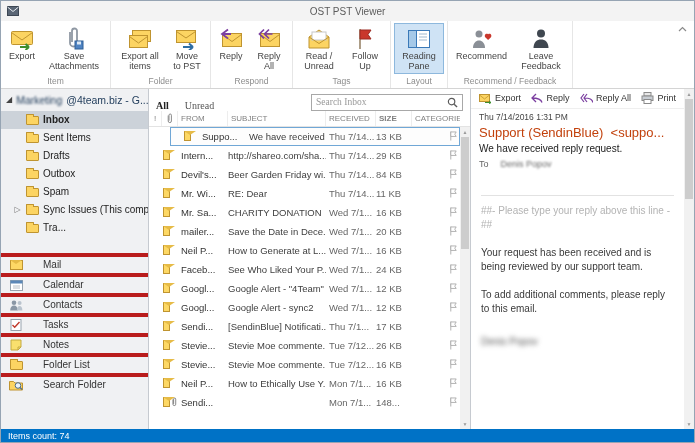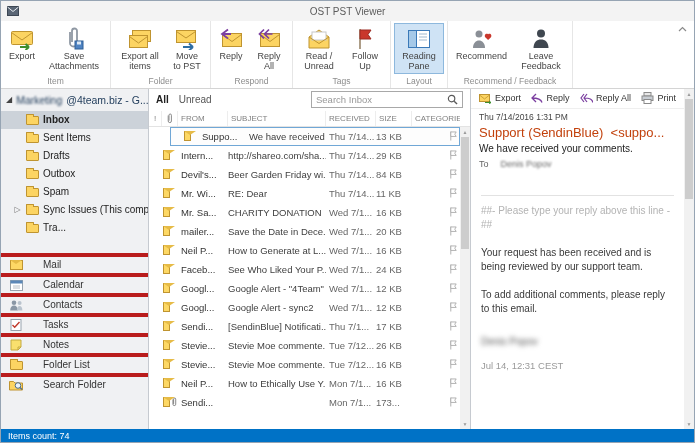--- a/index.html
+++ b/index.html
@@ -44,34 +44,34 @@
   .fold { width:13px; height:9px; flex:0 0 13px; background:#fcd462; border:1px solid #bf9430; border-radius:1px; position:relative; display:inline-block; margin-top:2px; }
   .fold::before { content:""; position:absolute; top:-3px; left:-1px; width:6px; height:2px; background:#fcd462; border:1px solid #bf9430; border-bottom:none; border-radius:1px 1px 0 0; }
   .tree-gap { flex:0 0 16px; }
   .nav-item { flex:0 0 20px; border-top:4px solid #b91c1c; display:flex; align-items:center; gap:20px; padding:0 8px; font-size:10px; color:#333; cursor:default; }
   .nav-ic { width:14px; flex:0 0 14px; display:flex; justify-content:center; line-height:0; }
   .env { width:13px; height:10px; background:#fdd865; border:1px solid #bf9430; position:relative; display:inline-block; }
   .env::before { content:""; position:absolute; top:-1px; left:-1px; width:0; height:0; border:5px solid transparent; border-left-width:6.5px; border-right-width:6.5px; border-top:4px solid #e6bb47; }
 
   
   .listcol { flex:0 0 322px; background:#fff; border-right:1px solid #c6cad0; display:flex; flex-direction:column; position:relative; overflow:hidden; }
-  .listhead { flex:0 0 22px; display:flex; align-items:center; padding:0 7px; gap:10px; }
+  .listhead { flex:0 0 22px; display:flex; align-items:flex-end; padding:0 7px; gap:16px;font-family:Liberation Serif, serif; }
   .f-tab { font-size:10px; color:#555; cursor:default; }
   .f-tab.sel { font-weight:bold; color:#222; }
   .searchbox { margin-left:auto; width:152px; height:17px; border:1px solid #a8a8a8; display:flex; align-items:center; padding:0 4px; background:#fff; }
   .searchbox input { border:none; outline:none; flex:1; font-size:9.5px; font-family:inherit; color:#444; min-width:0; }
   .searchbox input::placeholder { color:#999; }
   .cols { flex:0 0 16px; display:flex; border-bottom:1px solid #e3e3e3; font-size:8px; color:#808080; padding-right:10px; }
   .cols > span { display:flex; align-items:center; padding:0 3px; border-right:1px solid #ededed; overflow:hidden; white-space:nowrap; }
   .c1 { width:13px; flex:0 0 13px; justify-content:center; padding:0 !important; }
   .c2 { width:16px; flex:0 0 16px; justify-content:center; padding:0 !important; line-height:0; }
   .c3 { width:50px; flex:0 0 50px; }
   .c4 { flex:1 1 auto; min-width:0; }
   .c5 { width:50px; flex:0 0 50px; }
-  .c6 { width:36px; flex:0 0 36px; }
+  .c6 { width:36px; flex:0 0 36px;font-weight:bold; }
   .c7 { width:48px; flex:0 0 48px; border-right:none !important; }
   .lrows { flex:1 1 auto; overflow:hidden; padding-right:10px; }
   .lrow { display:flex; align-items:center; height:19px; font-size:9.5px; color:#333; cursor:default; }
   .lrow.selected { outline:1px solid #70a7d6; outline-offset:-1px; background:#fdfdfd;margin-left:21px; }
   .lr1 { width:13px; flex:0 0 13px; }
   .lr2 { width:16px; flex:0 0 16px; display:flex; align-items:center; gap:1px; padding-left:1px; line-height:0; }
   .lrfrom { width:50px; flex:0 0 50px; padding:0 3px; overflow:hidden; white-space:nowrap; }
   .lrsub { flex:1 1 auto; min-width:0; overflow:hidden; white-space:nowrap; color:#404040; }
   .lrrecv { width:50px; flex:0 0 50px; color:#666; overflow:hidden; white-space:nowrap; padding:0 3px; }
   .lrsize { width:36px; flex:0 0 36px; color:#666; overflow:hidden; white-space:nowrap; }
@@ -757,21 +757,21 @@
               <span class="env"></span>
               <span style="line-height:0;">
                 <svg width="7" height="10" viewBox="0 0 8 11">
                   <path d="M2.2 2.5 v5.5 a1.6 1.6 0 0 0 3.2 0 V2.2 a1.2 1.2 0 0 0 -2.4 0 v5.5" fill="none" stroke="#777"></path>
                 </svg>
               </span>
             </span>
             <span class="lrfrom">Sendi...</span>
             <span class="lrsub"></span>
             <span class="lrrecv">Mon 7/1...</span>
-            <span class="lrsize">173...</span>
+            <span class="lrsize">148...</span>
             <span class="lrcat"></span>
             <span class="lrflag">
               <svg width="9" height="12" viewBox="0 0 10 12">
                 <line x1="2" y1="1" x2="2" y2="11" stroke="#aaa"></line>
                 <path d="M2 1.5 h6 l-1.6 2.5 1.6 2.5 H2 z" fill="#fff" stroke="#aaa"></path>
               </svg>
             </span>
           </div>
         </div>
 
@@ -819,33 +819,32 @@
               </svg>
           </span>
           <span>Print</span>
         </span>
       </div>
 
       <div class="rdate">Thu 7/14/2016 1:31 PM</div>
       <div class="rsender">
         <span>Support (SendinBlue)</span>&nbsp;&nbsp;<span>&lt;suppo...</span>
       </div>
-      <div class="rsubject">We have received your comments.</div>
+      <div class="rsubject">We have received reply request.</div>
       <div class="rto">
         <span>To</span>
         <span class="blur-soft">Denis Popov</span>
       </div>
 
       <div class="rbodytext">
         <div class="rdivider"></div>
         <div class="gray-note">##- Please type your reply above this line -##</div>
         <div class="rp">Your request has been received and is being reviewed by our support team.</div>
         <div class="rp">To add additional comments, please reply to this email.</div>
         <div class="sig blur-hard">Denis Popov</div>
-        <div class="rtime">Jul 14, 12:31 CEST</div>
       </div>
 
       <div class="vscroll read-scroll">
         <div class="arr">▲</div>
         <div class="thumb" style="height:100px;"></div>
         <div class="arr bottom">▼</div>
       </div>
     </div>
   </div>
 

